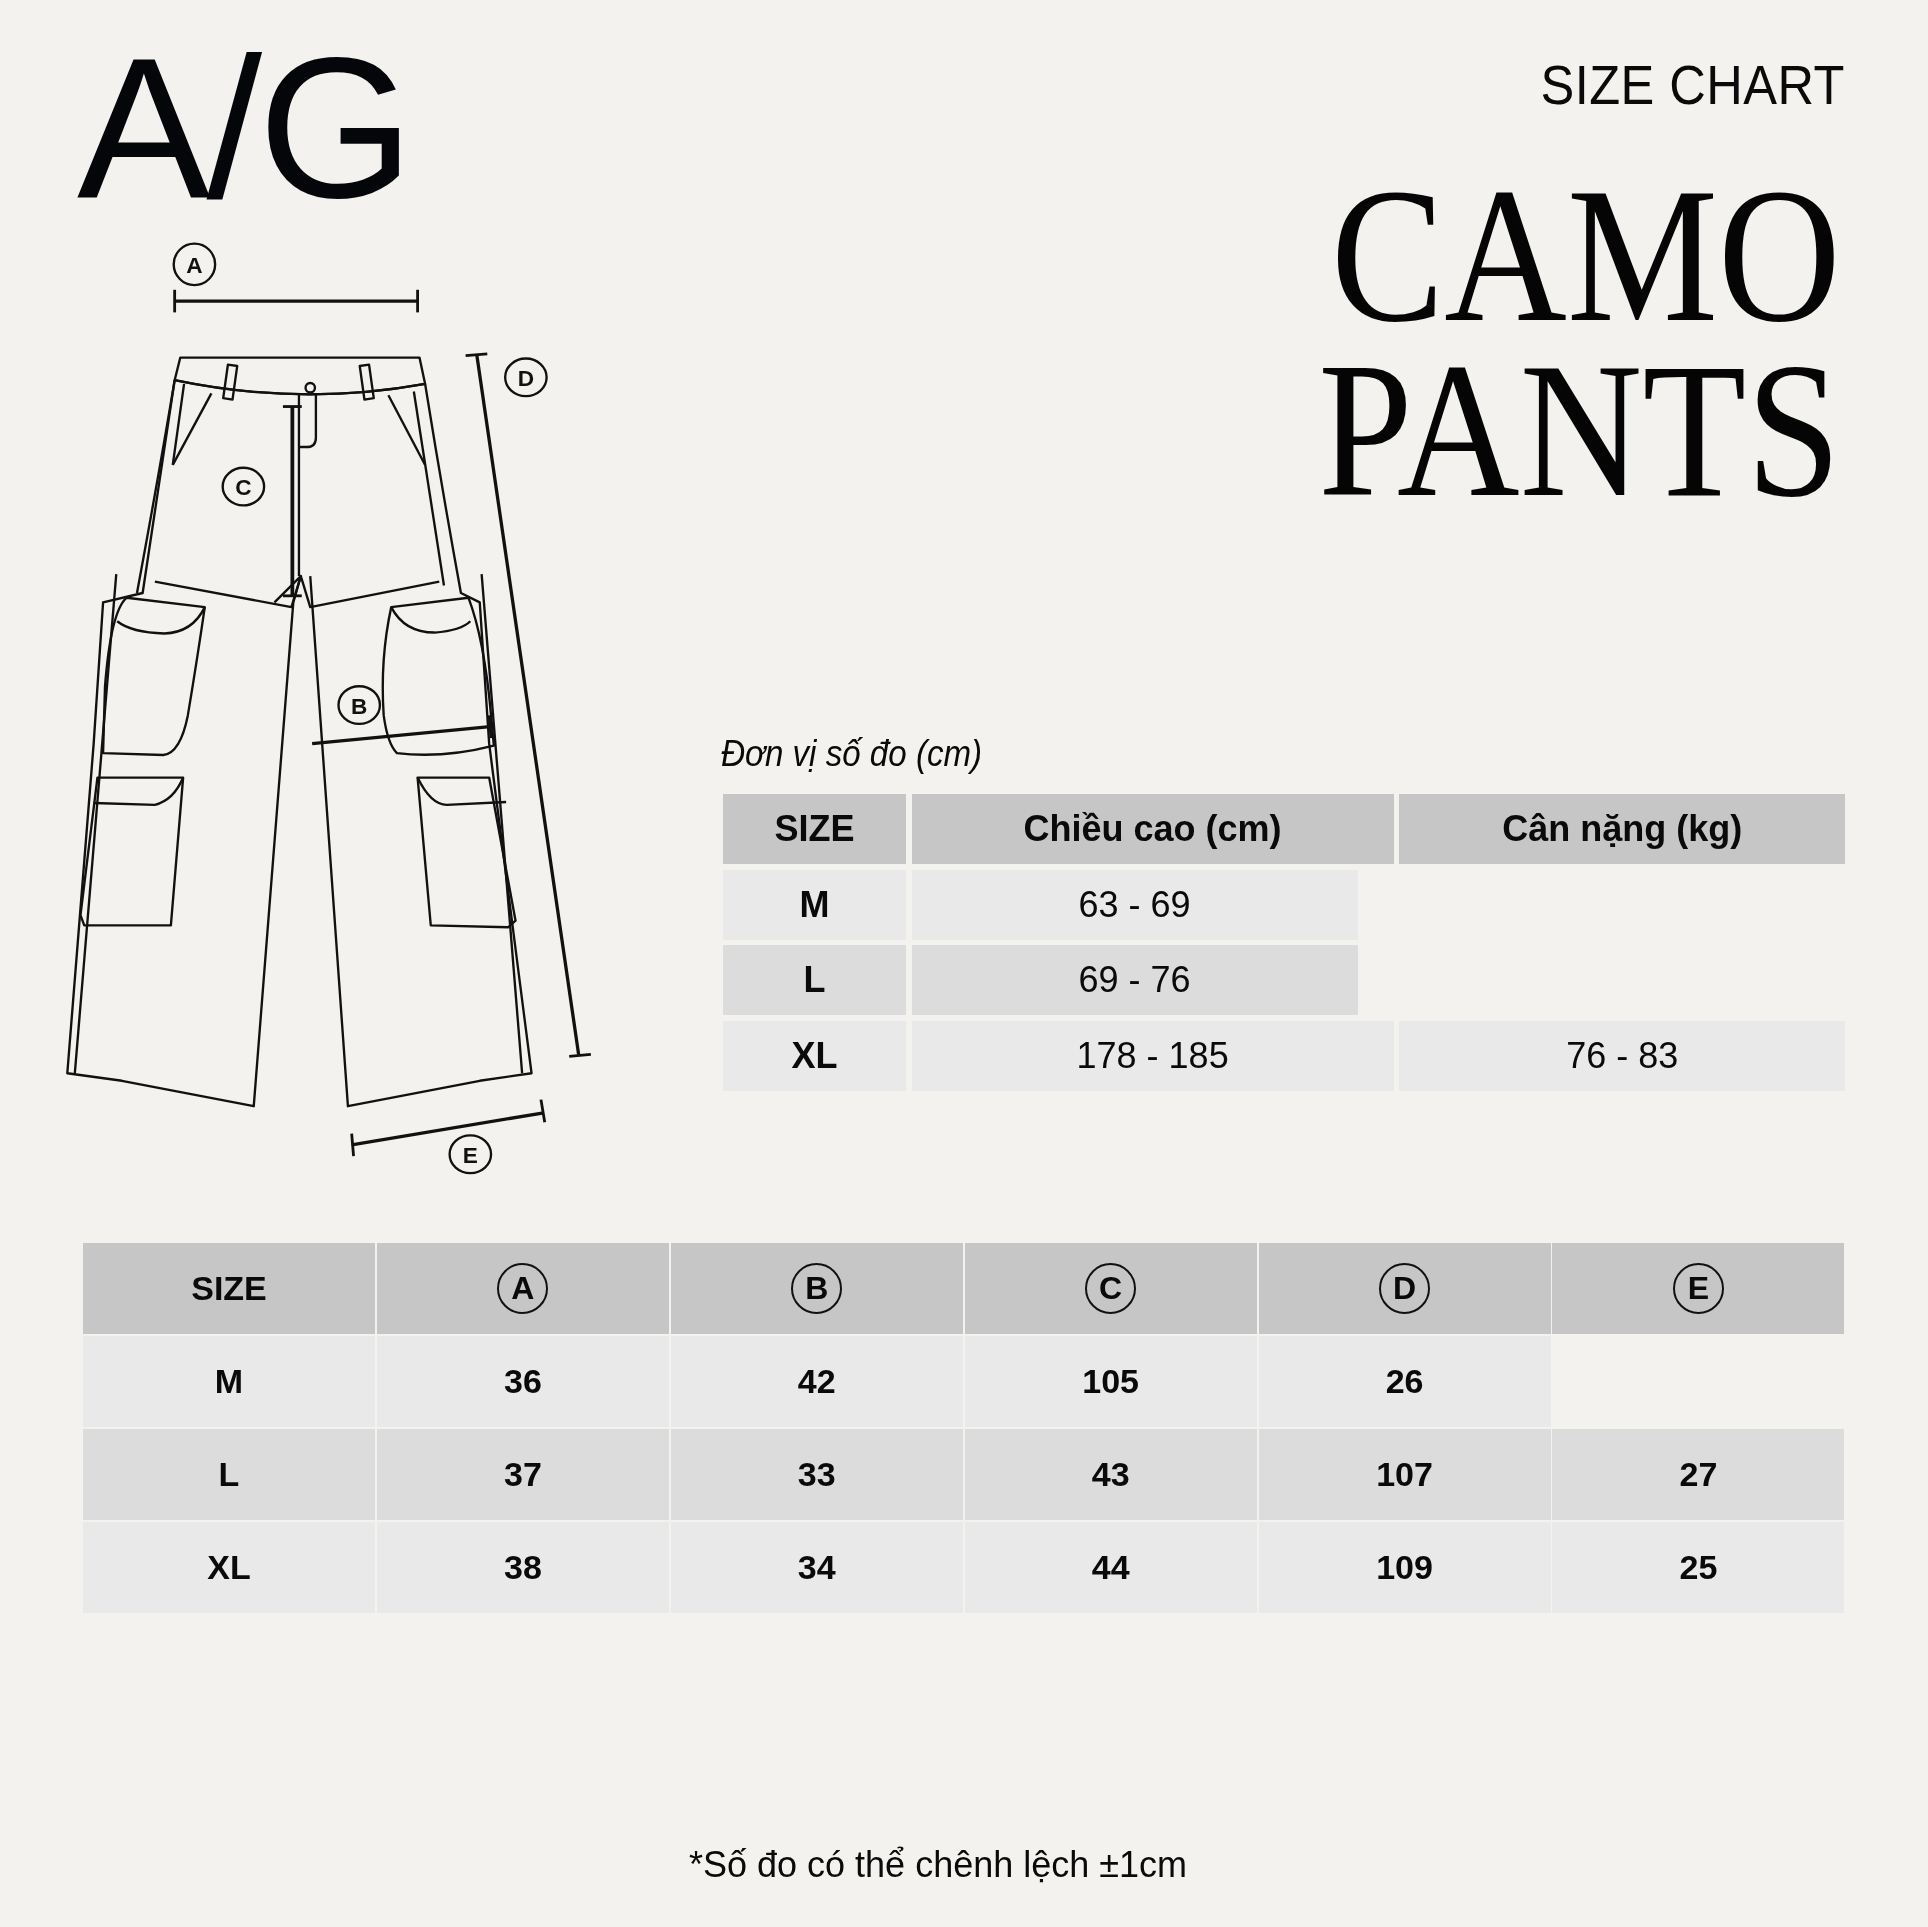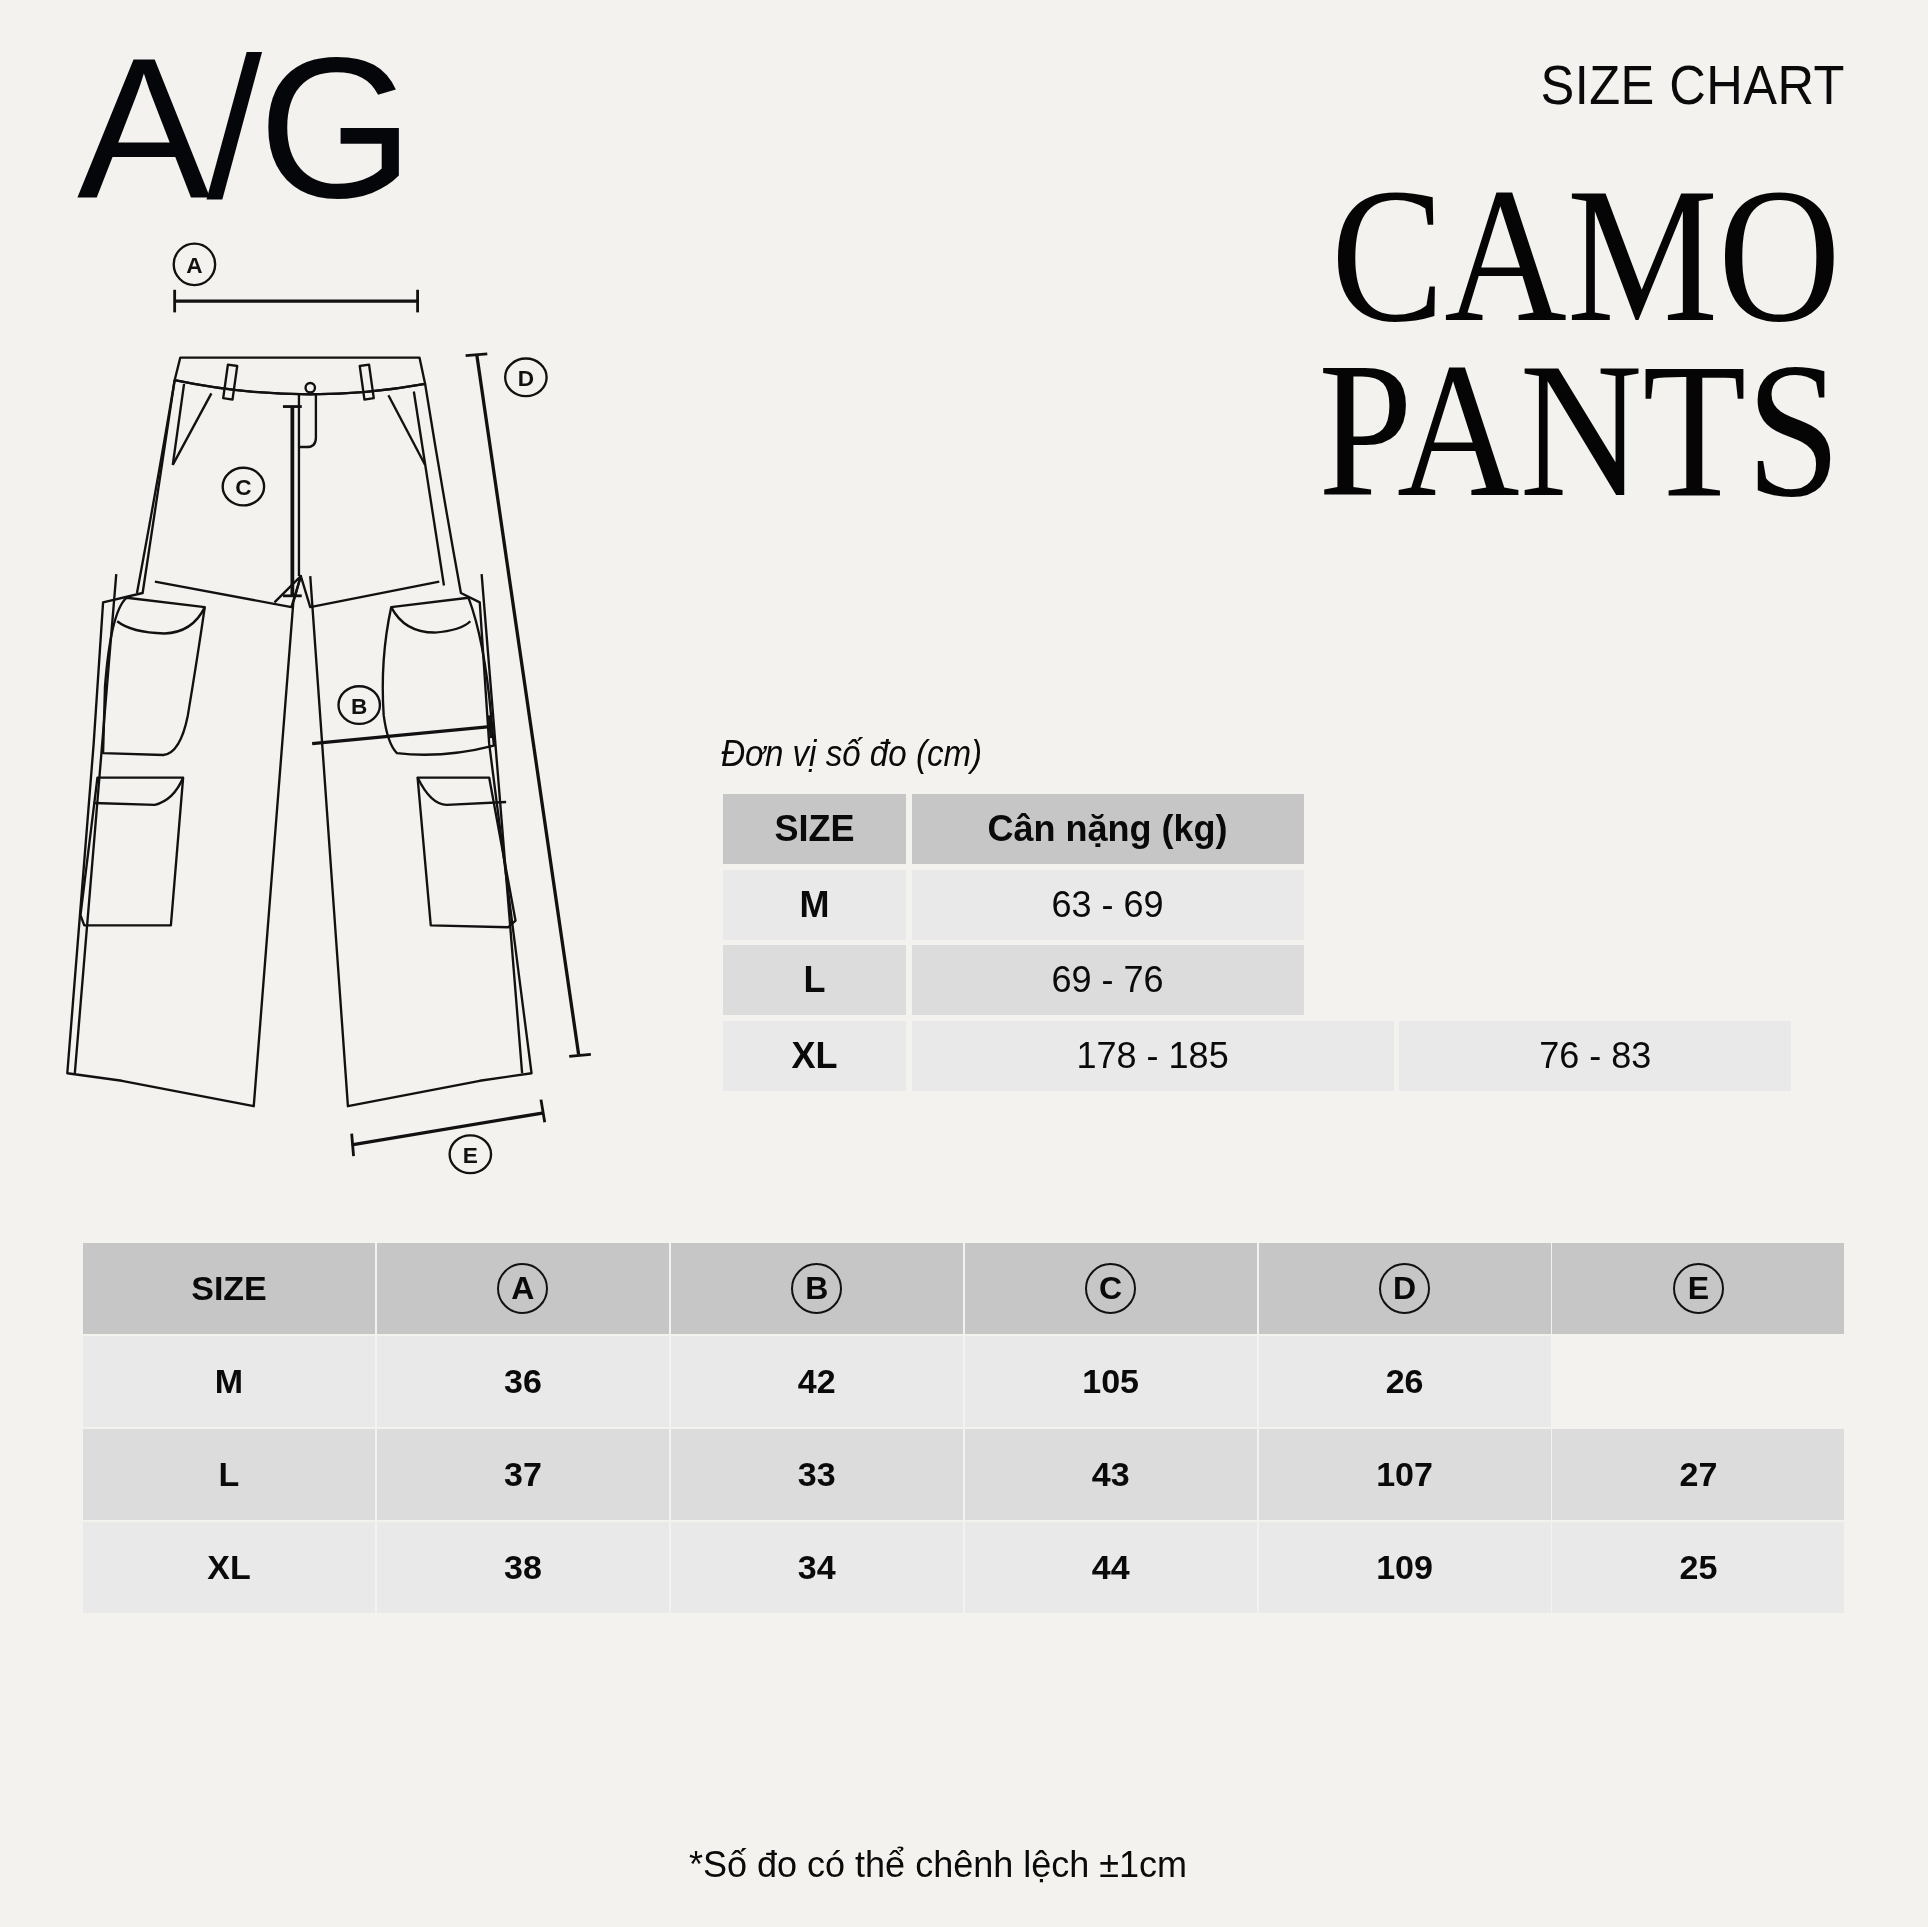--- a/index.html
+++ b/index.html
@@ -41,21 +41,21 @@
   }
 
   .table1 { position: absolute; left: 723px; top: 794px; }
   .t1-row { display: flex; gap: 5.6px; margin-bottom: 5.6px; }
   .t1-cell {
     height: 70px; display: flex; align-items: center; justify-content: center;
     font-size: 36px;
   }
   .t1-cell.c0 { width: 183px; font-weight: bold; }
   .t1-cell.c1 { width: 482px; }
-  .t1-cell.c2 { width: 392px; }
+  .t1-cell.c2 { width: 446px; }
   .t1-row.head .t1-cell { background: #c6c6c6; font-weight: bold; }
   .t1-row.r0 .t1-cell, .t1-row.r2 .t1-cell { background: #e9e9e9; }
   .t1-row.r1 .t1-cell { background: #dcdcdc; }
 
   .table2 { position: absolute; left: 83px; top: 1243px; width: 1763px; }
   .t2-row { display: flex; gap: 1.9px; margin-bottom: 1.9px; }
   .t2-cell {
     width: 292px; height: 91px;
     display: flex; align-items: center; justify-content: center;
     font-size: 34px; font-weight: bold;
@@ -164,20 +164,21 @@
         <text x="500" y="1235" stroke="none">E</text>
       </g>
   </g>
 </svg>
 
 <div class="unit-label">Đơn vị số đo (cm)</div>
 
 <div class="table1">
   <div class="t1-row head">
     <div class="t1-cell c0">SIZE</div>
+    <div class="t1-cell c1">Chiều cao (cm)</div>
     <div class="t1-cell c2">Cân nặng (kg)</div>
   </div>
   <div class="t1-row r0">
     <div class="t1-cell c0">M</div>
     <div class="t1-cell c2">63 - 69</div>
   </div>
   <div class="t1-row r1">
     <div class="t1-cell c0">L</div>
     <div class="t1-cell c2">69 - 76</div>
   </div>

